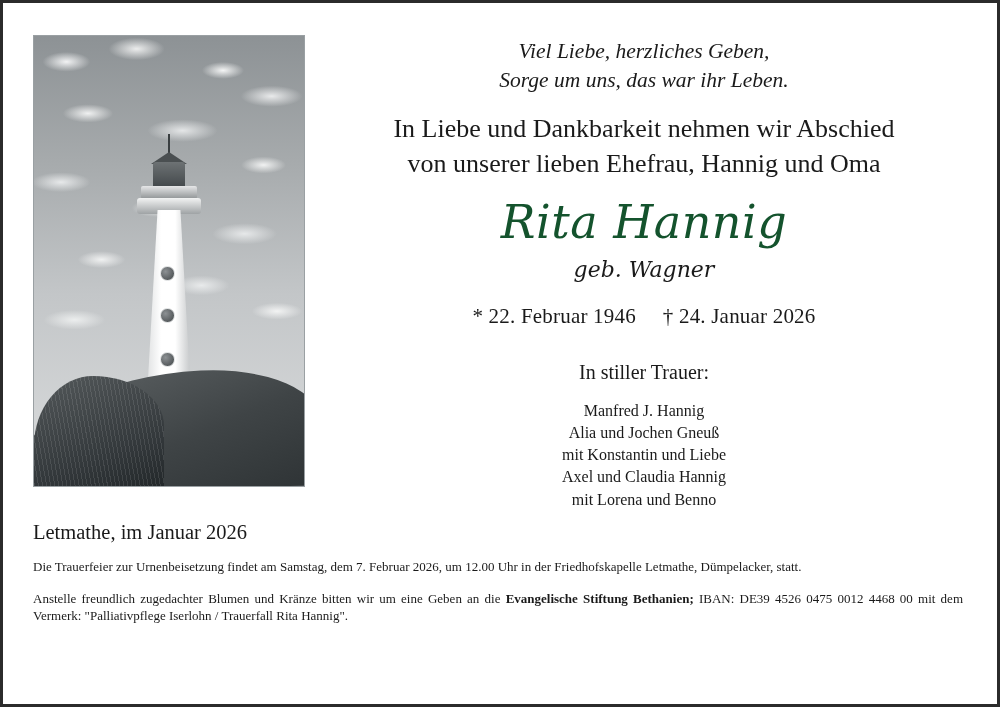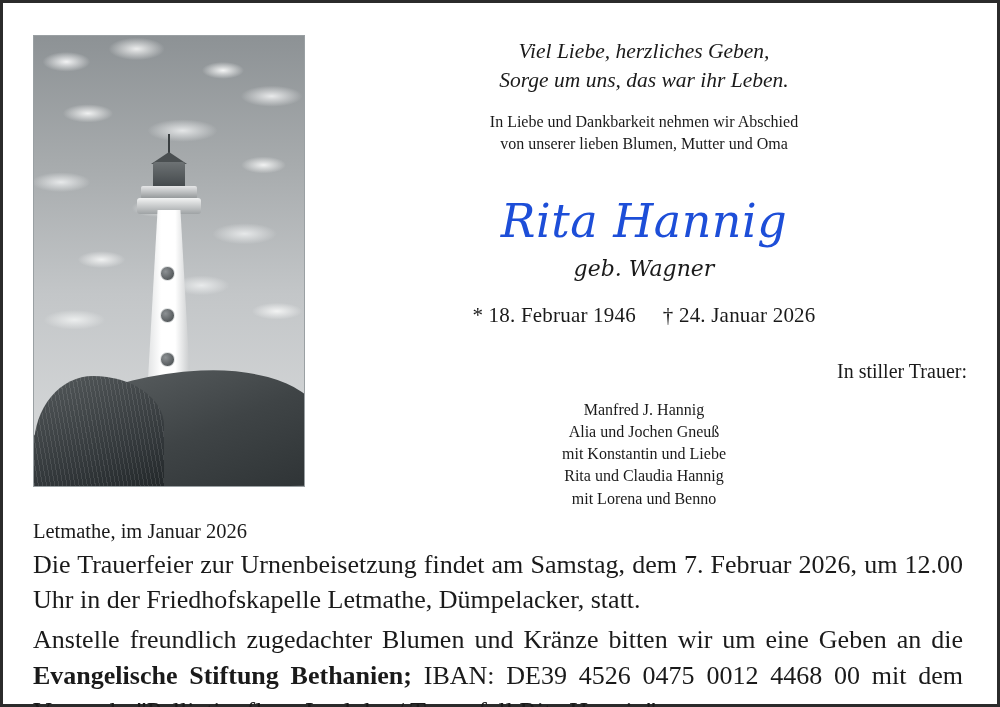--- a/index.html
+++ b/index.html
@@ -201,67 +201,66 @@
     text-align: center;
   }
   .verse {
     font-style: italic;
     font-size: 21.5px;
     line-height: 1.35;
     margin-top: 12px;
     color: #1a1a1a;
   }
   .intro {
-    font-size: 16px;
+    font-size: 26px;
     line-height: 1.35;
     margin-top: 16px;
   }
   .name {
     font-family: "DejaVu Serif", serif;
     font-style: italic;
     font-size: 46px;
     letter-spacing: 0.5px;
-    margin-top: 40px;
-    color: #1d4ed8;
+    margin-top: 14px;
+    color: #14532d;
   }
   .birthname {
     font-family: "DejaVu Serif", serif;
     font-style: italic;
     font-size: 22px;
     margin-top: 8px;
   }
   .dates {
     font-size: 21px;
     margin-top: 22px;
     letter-spacing: 0.2px;
   }
   .dates .sep { display: inline-block; width: 16px; }
   .mourning-label {
     font-size: 20px;
     margin-top: 32px;
-    text-align: right;
   }
   .mourners {
     font-size: 16px;
     line-height: 1.38;
     margin-top: 16px;
   }
   .bottom {
     margin-top: 10px;
     padding-left: 6px;
     padding-right: 10px;
   }
   .place {
     font-size: 20.5px;
     margin-top: 10px;
   }
   .para {
-    font-size: 26px;
+    font-size: 13px;
     line-height: 1.38;
-    margin-top: 4px;
+    margin-top: 14px;
     text-align: justify;
   }
   .para b { font-weight: bold; }
 </style>
 </head>
 <body>
 
 <div class="card">
 
   <div class="top">
@@ -290,39 +289,39 @@
     </div>
 
     <div class="right">
       <div class="verse">
         <div>Viel Liebe, herzliches Geben,</div>
         <div>Sorge um uns, das war ihr Leben.</div>
       </div>
 
       <div class="intro">
         <div>In Liebe und Dankbarkeit nehmen wir Abschied</div>
-        <div>von unserer lieben Blumen, Mutter und Oma</div>
+        <div>von unserer lieben Ehefrau, Hannig und Oma</div>
       </div>
 
       <div class="name">Rita Hannig</div>
       <div class="birthname">geb. Wagner</div>
 
       <div class="dates">
-        <span>* 18. Februar 1946</span>
+        <span>* 22. Februar 1946</span>
         <span class="sep"></span>
         <span>† 24. Januar 2026</span>
       </div>
 
       <div class="mourning-label">In stiller Trauer:</div>
 
       <div class="mourners">
         <div>Manfred J. Hannig</div>
         <div>Alia und Jochen Gneuß</div>
         <div>mit Konstantin und Liebe</div>
-        <div>Rita und Claudia Hannig</div>
+        <div>Axel und Claudia Hannig</div>
         <div>mit Lorena und Benno</div>
       </div>
     </div>
   </div>
 
   <div class="bottom">
     <div class="place">Letmathe, im Januar 2026</div>
     <div class="para">Die Trauerfeier zur Urnenbeisetzung findet am Samstag, dem 7. Februar 2026, um 12.00 Uhr in der Friedhofskapelle Letmathe, Dümpelacker, statt.</div>
     <div class="para">
       <span>Anstelle freundlich zugedachter Blumen und Kränze bitten wir um eine Geben an die </span><b>Evangelische Stiftung Bethanien;</b><span> IBAN: DE39 4526 0475 0012 4468 00 mit dem Vermerk: "Palliativpflege Iserlohn / Trauerfall Rita Hannig".</span>

